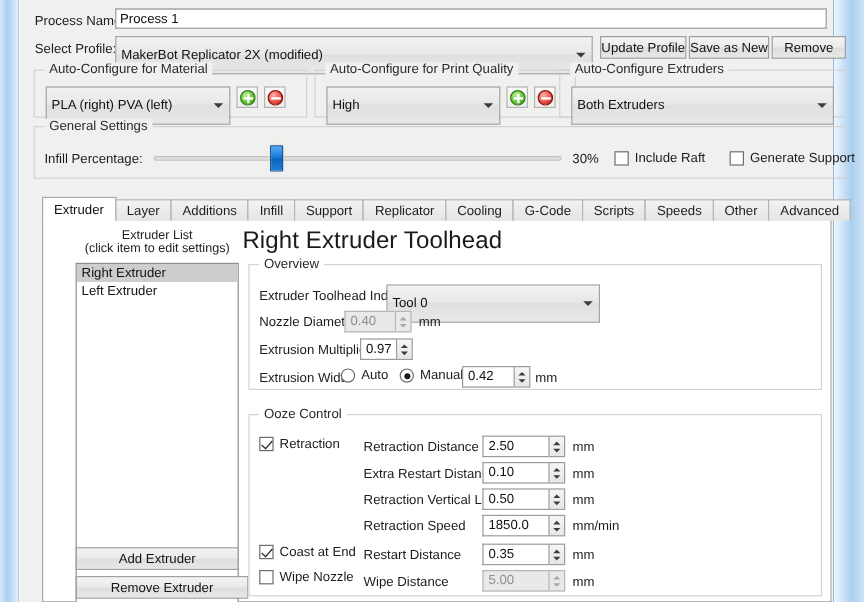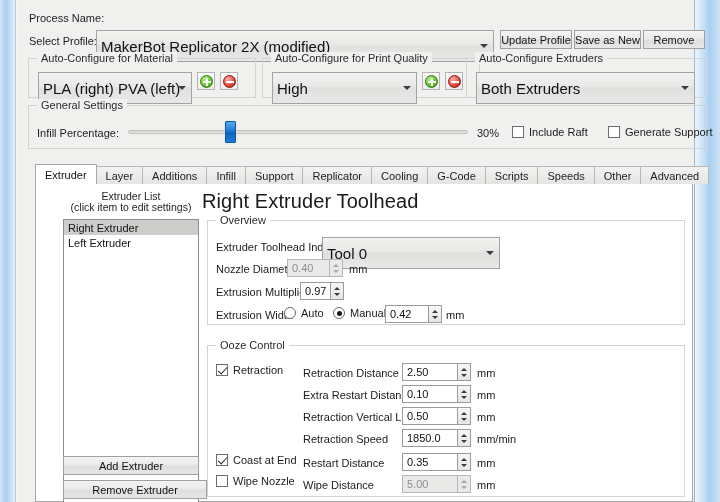--- a/index.html
+++ b/index.html
@@ -58,21 +58,21 @@
     color: #101010;
   }
 
   .combo {
     position: relative;
     background: linear-gradient(to bottom, #f2f2f1 0%, #e8e8e7 45%, #e0e0df 50%, #e8e8e7 100%);
     border: 1px solid #a3a3a3;
     height: 32px;
     padding: 0 18px 0 4px;
     display: flex; align-items: center;
-    font-size: 15px;
+    font-size: 11px;
     color: #111;
     white-space: nowrap; overflow: hidden;
   }
   .combo .arrow {
     position: absolute; right: 5px; top: 50%;
     width: 0; height: 0; margin-top: -2px;
     border-left: 4px solid transparent;
     border-right: 4px solid transparent;
     border-top: 4px solid #3b3b3b;
   }
@@ -271,20 +271,23 @@
 </head>
 <body>
 
 <div id="window">
   <div id="win-left-border"></div>
   <div id="win-right-border"></div>
 
   <div id="client">
 
     <div class="abs lbl" style="left:12px; top:12px;">Process Name:</div>
+    <div class="abs textinput" style="left:79px; top:7px; width:593px;">
+      <span placeholder="Process name">Process 1</span>
+    </div>
 
     <div class="abs lbl" style="left:12px; top:35px;">Select Profile:</div>
     <div class="abs combo" style="left:79px; top:30px; width:398px;">
       <span>MakerBot Replicator 2X (modified)</span>
       <span class="arrow"></span>
     </div>
 
     <div class="abs btn" style="left:483px; top:30px; width:72px;">Update Profile</div>
     <div class="abs btn" style="left:557px; top:30px; width:67px;">Save as New</div>
     <div class="abs btn" style="left:626px; top:30px; width:62px;">Remove</div>

